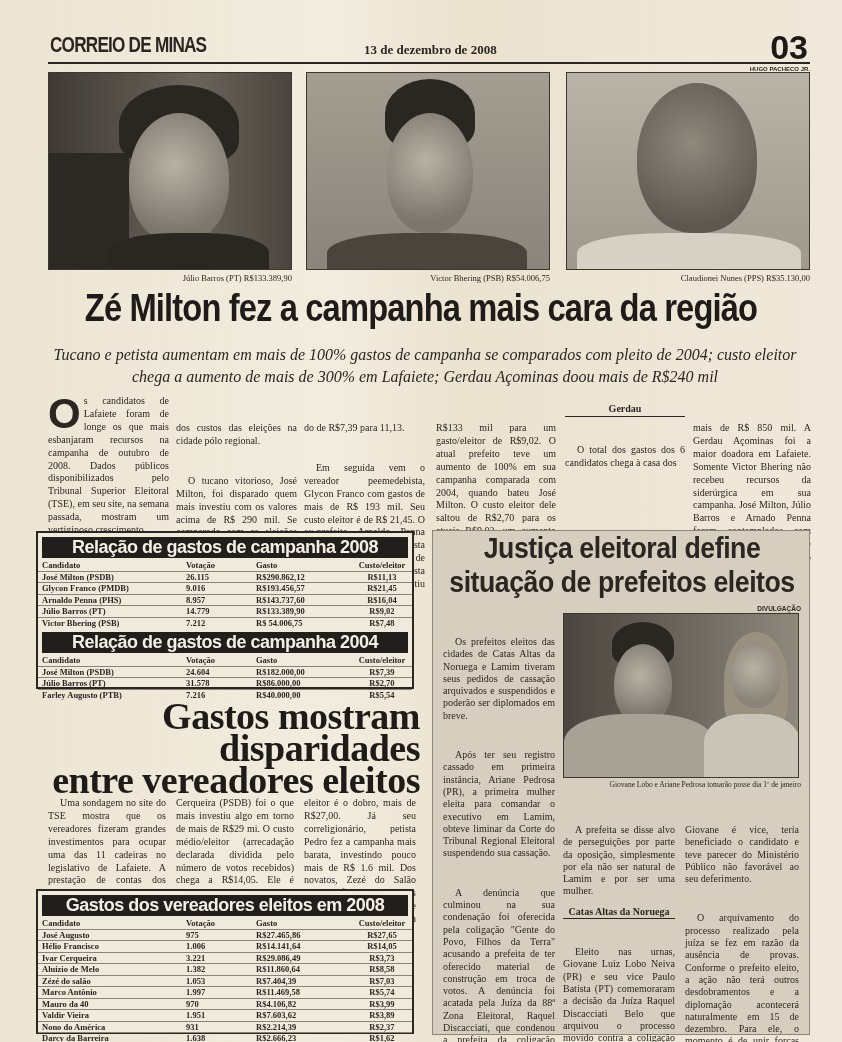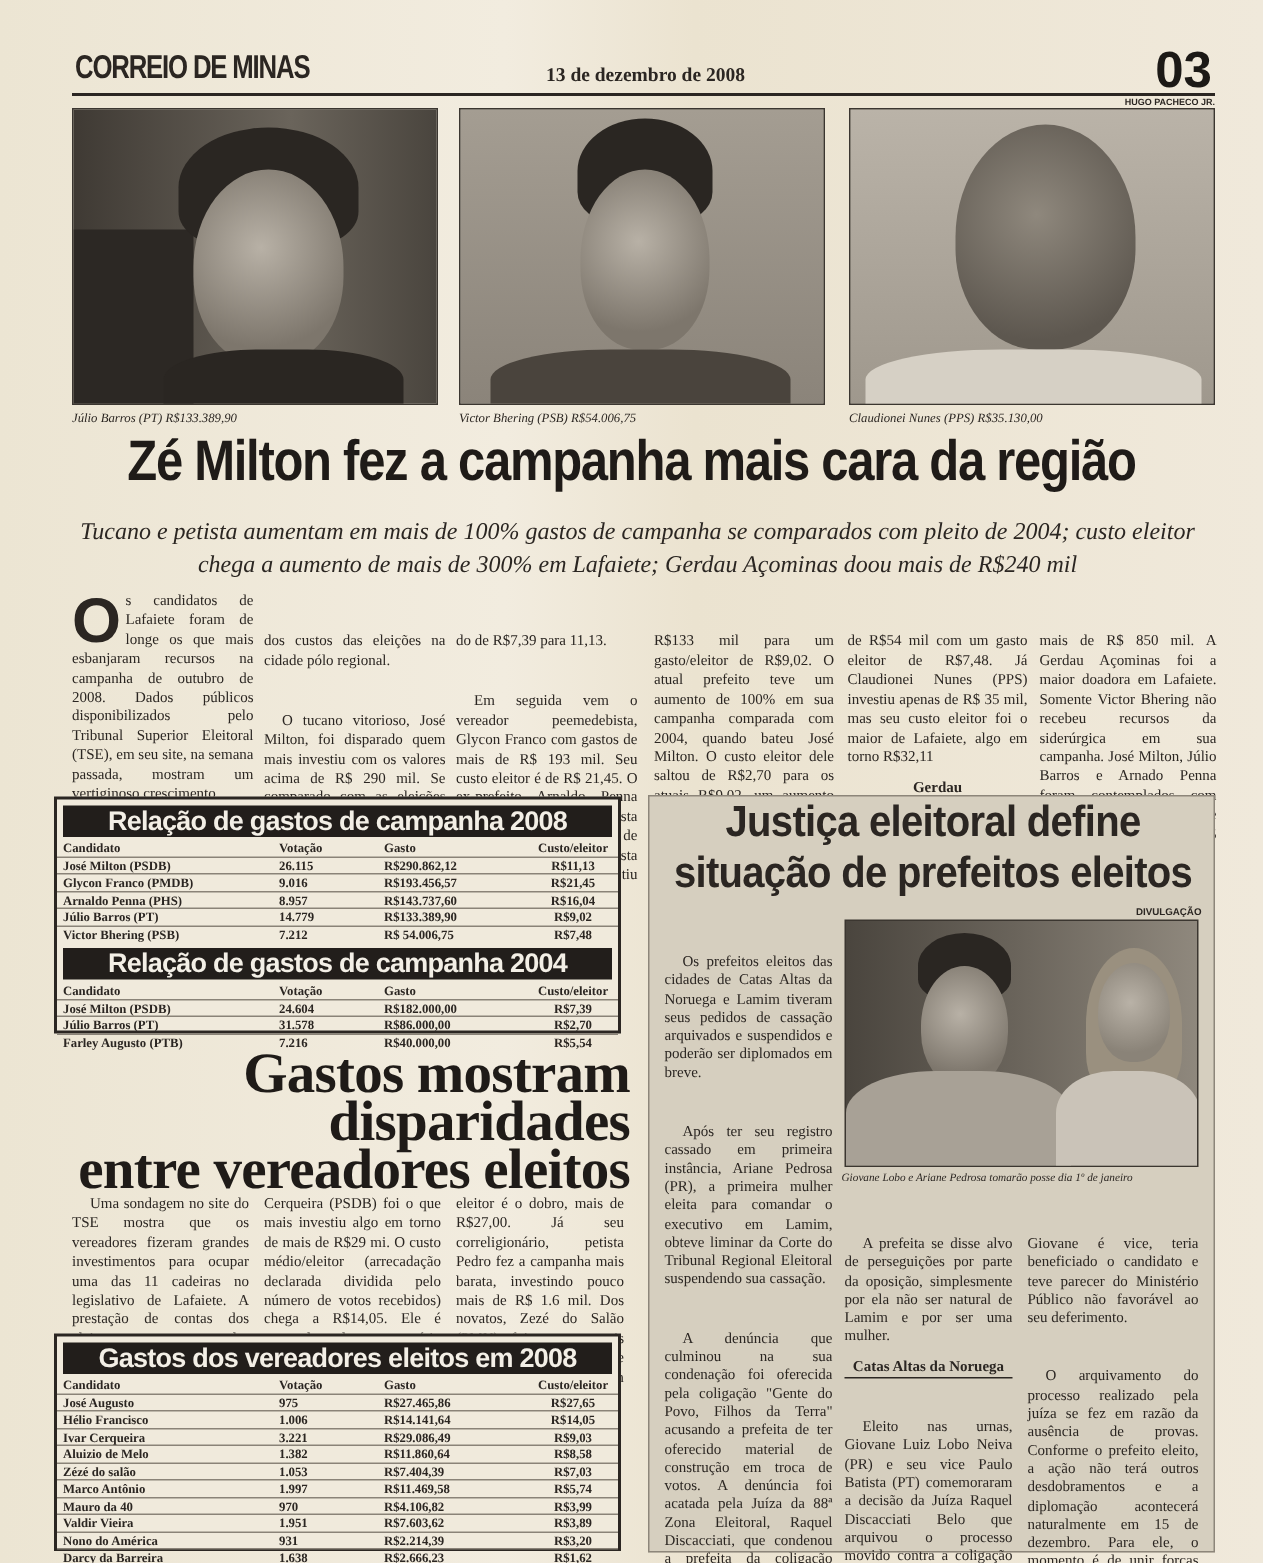--- a/index.html
+++ b/index.html
@@ -14,21 +14,21 @@
     background: linear-gradient(90deg, #ece5d3 0%, #f2ecdf 40%, #ebe3d0 55%, #f0e9db 100%); }
   .masthead { position: absolute; left: 48px; top: 30px; width: 762px; height: 34px; border-bottom: 2px solid #2b2622; }
   .mast-title { position: absolute; left: 2px; top: 2px; font-family: "Liberation Sans", sans-serif; font-weight: bold; font-size: 22px; letter-spacing: -1px; transform: scaleX(0.78); transform-origin: left; color: #2b2622; }
   .mast-date { position: absolute; left: 316px; top: 12px; font-size: 13px; font-weight: bold; }
   .mast-page { position: absolute; right: 2px; top: -2px; font-family: "Liberation Sans", sans-serif; font-weight: bold; font-size: 34px; color: #1c1916; }
   .photo-credit-top { position: absolute; right: 32px; top: 66px; font-family: "Liberation Sans", sans-serif; font-size: 6px; font-weight: bold; }
   .photo { position: absolute; background: #5e5850; border: 1px solid #3b3630; overflow: hidden; }
   .photo .face { position: absolute; border-radius: 50% 50% 45% 45%; background: radial-gradient(circle at 45% 40%, #b8b1a6, #7d766c 70%); }
   .photo .hair { position: absolute; border-radius: 50% 50% 30% 30%; background: #2a2622; }
   .photo .body { position: absolute; border-radius: 40% 40% 0 0; }
-  .caption { position: absolute; font-style: italic; font-size: 8.5px; text-align: left; }
+  .caption { position: absolute; font-size: 8.5px; text-align: right; }
   .headline { position: absolute; left: 0; width: 842px; top: 287px; text-align: center; font-family: "Liberation Sans", sans-serif; font-weight: bold; font-size: 38px; letter-spacing: -1px; transform: scaleX(0.86); color: #1f1b18; }
   .subhead { position: absolute; left: 40px; width: 770px; top: 344px; text-align: center; font-style: italic; font-size: 16px; line-height: 22px; }
   .col { position: absolute; font-size: 10px; line-height: 12.9px; text-align: justify; }
   .col p { text-indent: 12px; margin-top: 27px; }
   .col p.noindent { text-indent: 0; }
   .dropcap { float: left; font-family: "Liberation Sans", sans-serif; font-weight: bold; font-size: 42px; line-height: 34px; margin: 2px 3px 0 0; }
   .subtitle-sm { text-align: center; font-weight: bold; font-size: 10px; border-bottom: 1px solid #2b2622; margin: 8px 0 2px; }
   .table-box { position: absolute; border: 2px solid #2b2622; background: #f0eadc; }
   .tbl-head { background: #221e1b; color: #f3efe6; font-family: "Liberation Sans", sans-serif; font-weight: bold; font-size: 18px; text-align: center; margin: 4px 4px 2px; height: 21px; line-height: 21px; letter-spacing: -0.5px; }
   table { border-collapse: collapse; width: 100%; }
@@ -86,21 +86,20 @@
   </div>
   <div class="col" style="left:304px;top:395px;width:121px;">
     <p class="noindent">do de R$7,39 para 11,13.</p>
     <p>Em seguida vem o vereador peemedebista, Glycon Franco com gastos de mais de R$ 193 mil. Seu custo eleitor é de R$ 21,45. O ex-prefeito Arnaldo Penna vem em terceiro lugar na lista com um gasto de mais de R$143 mil seguido do petista Júlio Barros que investiu mais de</p>
   </div>
   <div class="col" style="left:436px;top:395px;width:120px;">
     <p class="noindent">R$133 mil para um gasto/eleitor de R$9,02. O atual prefeito teve um aumento de 100% em sua campanha comparada com 2004, quando bateu José Milton. O custo eleitor dele saltou de R$2,70 para os atuais R$9,02, um aumento de mais de 350%.</p>
     <p>O vereador Victor Bhering (PSB) gastou mais</p>
   </div>
   <div class="col" style="left:565px;top:395px;width:120px;">
-    <p class="noindent">de R$54 mil com um gasto eleitor de R$7,48. Já Claudionei Nunes (PPS) investiu apenas de R$ 35 mil, mas seu custo eleitor foi o maior de Lafaiete, algo em torno R$32,11</p>
     <div class="subtitle-sm">Gerdau</div>
     <p>O total dos gastos dos 6 candidatos chega à casa dos</p>
   </div>
   <div class="col" style="left:693px;top:395px;width:118px;">
     <p class="noindent">mais de R$ 850 mil. A Gerdau Açominas foi a maior doadora em Lafaiete. Somente Victor Bhering não recebeu recursos da siderúrgica em sua campanha. José Milton, Júlio Barros e Arnado Penna foram contemplados com R$70 mil cada um. Glycon e Claudionei receberam R$ 15 mil cada um.</p>
   </div>
 
   <div class="table-box" style="left:36px;top:531px;width:378px;height:158px;">
     <div class="tbl-head">Relação de gastos de campanha 2008</div>
     <table>
@@ -207,21 +206,21 @@
       <tr class="row">
             <td>Hélio Francisco</td>
             <td class="c2">1.006</td>
             <td class="c3">R$14.141,64</td>
             <td class="c4">R$14,05</td>
           </tr>
       <tr class="row">
             <td>Ivar Cerqueira</td>
             <td class="c2">3.221</td>
             <td class="c3">R$29.086,49</td>
-            <td class="c4">R$9,03</td>
+            <td class="c4">R$3,73</td>
           </tr>
       <tr class="row">
             <td>Aluizio de Melo</td>
             <td class="c2">1.382</td>
             <td class="c3">R$11.860,64</td>
             <td class="c4">R$8,58</td>
           </tr>
       <tr class="row">
             <td>Zézé do salão</td>
             <td class="c2">1.053</td>
@@ -243,21 +242,21 @@
       <tr class="row">
             <td>Valdir Vieira</td>
             <td class="c2">1.951</td>
             <td class="c3">R$7.603,62</td>
             <td class="c4">R$3,89</td>
           </tr>
       <tr class="row">
             <td>Nono do América</td>
             <td class="c2">931</td>
             <td class="c3">R$2.214,39</td>
-            <td class="c4">R$3,20</td>
+            <td class="c4">R$2,37</td>
           </tr>
       <tr class="row">
             <td>Darcy da Barreira</td>
             <td class="c2">1.638</td>
             <td class="c3">R$2.666,23</td>
             <td class="c4">R$1,62</td>
           </tr>
 
     </tbody>
       </table>

